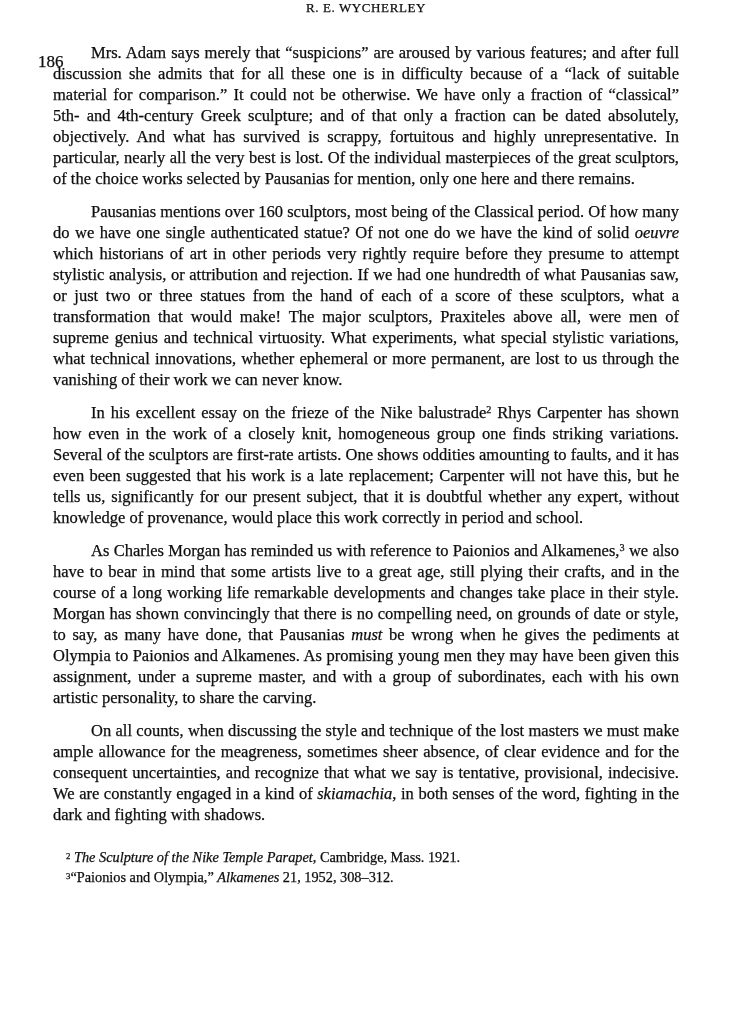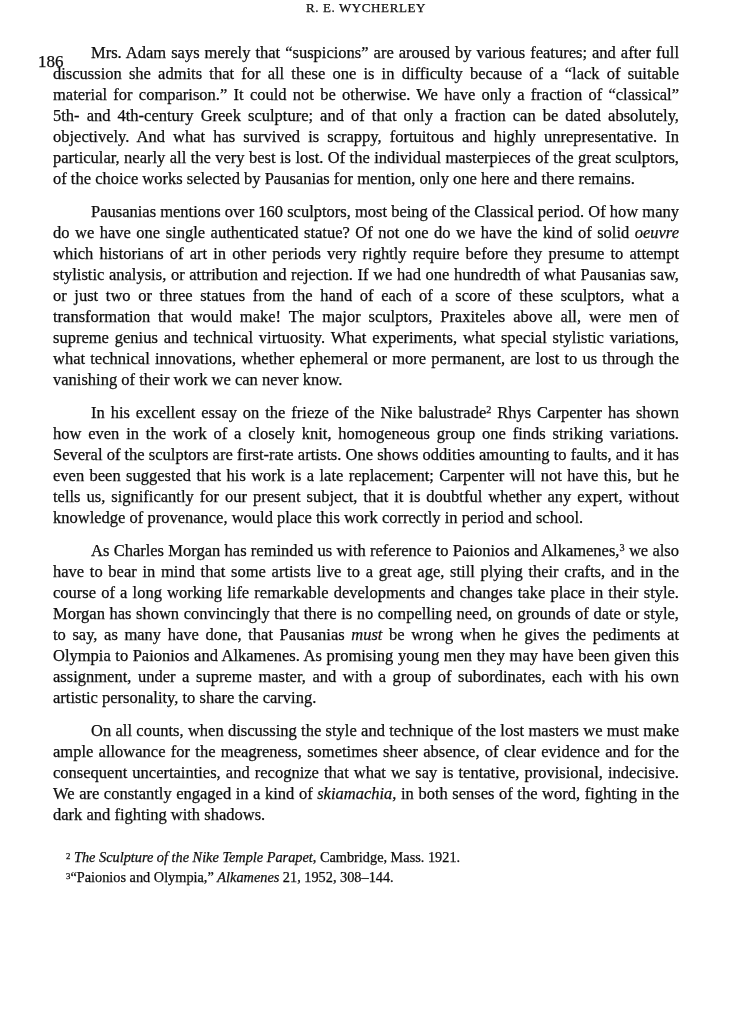--- a/index.html
+++ b/index.html
@@ -88,17 +88,17 @@
     <p><span>As Charles Morgan has reminded us with reference to Paionios and Alkamenes,</span><sup class="fnref">3</sup><span> we also have to bear in mind that some artists live to a great age, still plying their crafts, and in the course of a long working life remarkable developments and changes take place in their style. Morgan has shown convincingly that there is no compelling need, on grounds of date or style, to say, as many have done, that Pausanias </span><i>must</i><span> be wrong when he gives the pediments at Olympia to Paionios and Alkamenes. As promising young men they may have been given this assignment, under a supreme master, and with a group of subordinates, each with his own artistic personality, to share the carving.</span></p>
 
     <p><span>On all counts, when discussing the style and technique of the lost masters we must make ample allowance for the meagreness, sometimes sheer absence, of clear evidence and for the consequent uncertainties, and recognize that what we say is tentative, provisional, indecisive. We are constantly engaged in a kind of </span><i>skiamachia</i><span>, in both senses of the word, fighting in the dark and fighting with shadows.</span></p>
 
   </div>
 
   <div class="footnotes">
 
     <p><sup class="fnref">2</sup><i> The Sculpture of the Nike Temple Parapet</i><span>, Cambridge, Mass. 1921.</span></p>
 
-    <p><sup class="fnref">3</sup><span>“Paionios and Olympia,” </span><i>Alkamenes</i><span> 21, 1952, 308–144.</span></p>
+    <p><sup class="fnref">3</sup><span>“Paionios and Olympia,” </span><i>Alkamenes</i><span> 21, 1952, 308–312.</span></p>
 
   </div>
 
 </div>
 
 </body></html>

